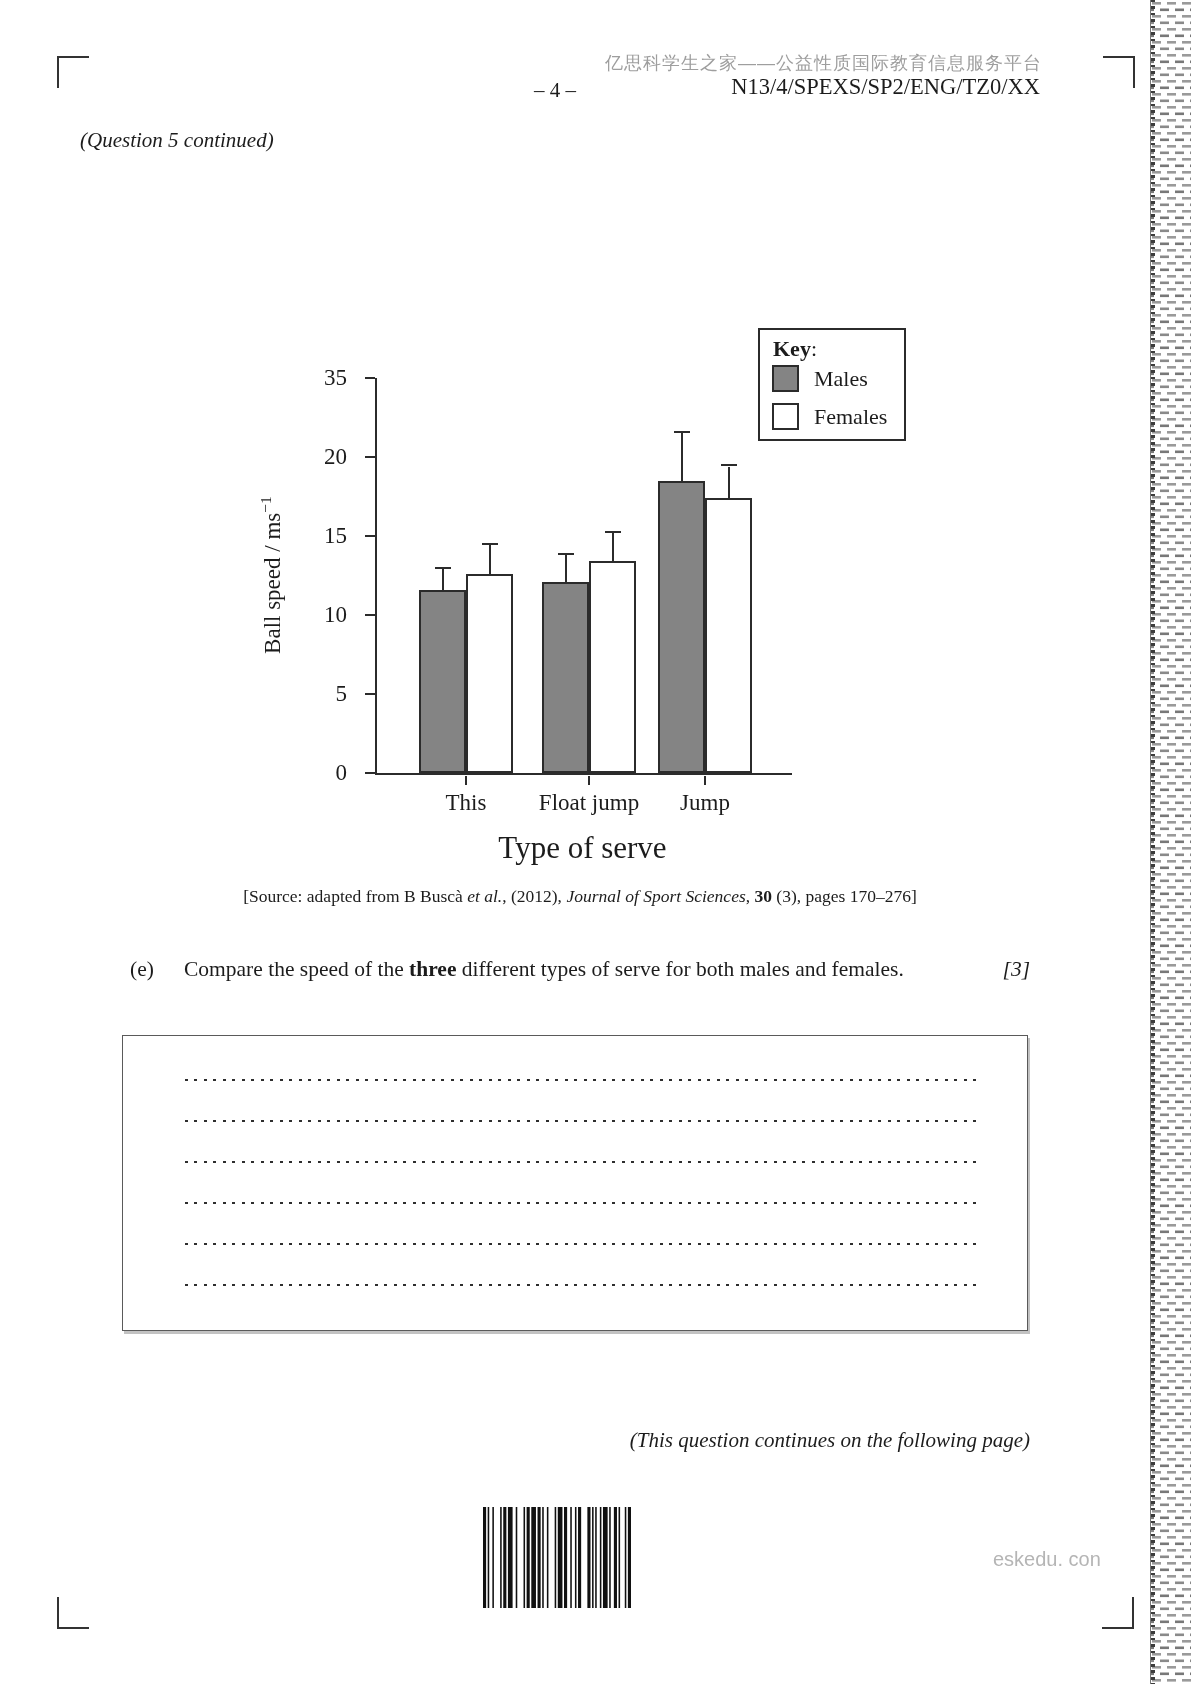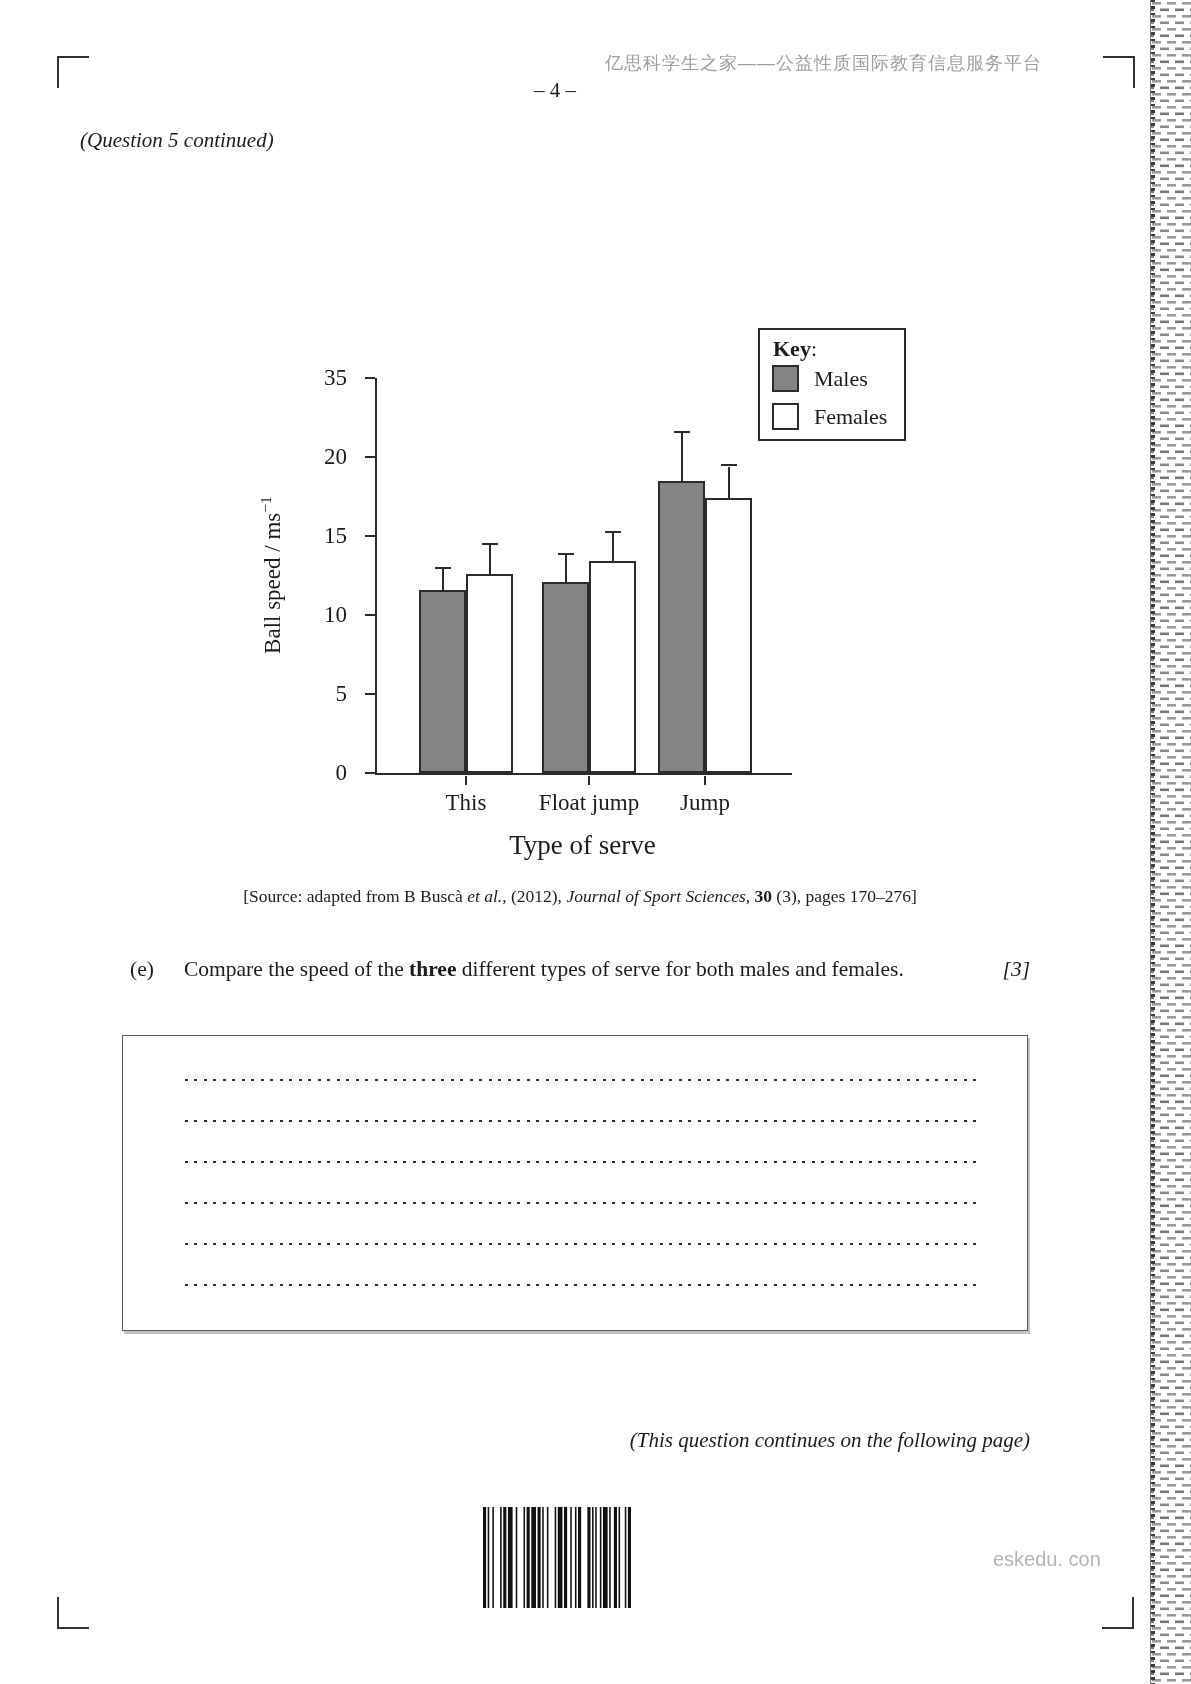--- a/index.html
+++ b/index.html
@@ -34,21 +34,21 @@
   .ytick{position:absolute;left:-12px;width:10px;height:2px;background:#2b2b2b;}
   .ytick-label{position:absolute;left:-82px;width:52px;text-align:right;font-size:23px;line-height:28px;}
   .xtick{position:absolute;bottom:-12px;width:2px;height:9px;background:#2b2b2b;}
   .cat-label{position:absolute;top:412px;width:140px;text-align:center;font-size:23px;}
   .bar{position:absolute;bottom:0;border:2px solid #2b2b2b;box-sizing:border-box;}
   .errline{position:absolute;width:2px;background:#2b2b2b;}
   .errcap{position:absolute;width:16px;height:2px;background:#2b2b2b;}
   .ylabel{position:absolute;left:122px;top:560px;width:300px;height:30px;text-align:center;
       font-size:23px;transform:rotate(-90deg);}
   .ylabel sup{font-size:0.68em;}
-  .xlabel{position:absolute;left:375px;top:830px;width:415px;text-align:center;font-size:27px;}
+  .xlabel{position:absolute;left:375px;top:830px;width:415px;text-align:center;font-size:31px;}
 
   .keybox{position:absolute;left:758px;top:328px;width:148px;height:113px;
       border:2px solid #2b2b2b;box-sizing:border-box;background:#fff;}
   .key-title{position:absolute;left:13px;top:6px;font-size:22px;}
   .key-row{position:absolute;left:12px;height:27px;}
   .key-row.r1{top:35px;} .key-row.r2{top:73px;}
   .swatch{position:absolute;left:0;top:0;width:27px;height:27px;border:2px solid #2b2b2b;
       box-sizing:border-box;display:inline-block;}
   .key-label{position:absolute;left:42px;top:0;font-size:22px;line-height:27px;white-space:nowrap;}
 
@@ -94,20 +94,21 @@
     <div class="band-ticks"></div>
   </div>
 
   <div class="crop tl"></div>
   <div class="crop tr"></div>
   <div class="crop bl"></div>
   <div class="crop br"></div>
 
   <div class="cn-watermark">亿思科学生之家——公益性质国际教育信息服务平台</div>
   <div class="page-num">– 4 –</div>
+  <div class="paper-code">N13/4/SPEXS/SP2/ENG/TZ0/XX</div>
 
   <div class="q-continued">(Question 5 continued)</div>
 
 
   <div class="plot">
       <div class="ytick" style="bottom: -1px;"></div>
       <div class="ytick-label" style="top: 381px;">0</div>
       <div class="ytick" style="bottom: 78px;"></div>
       <div class="ytick-label" style="top: 302px;">5</div>
       <div class="ytick" style="bottom: 157px;"></div>

